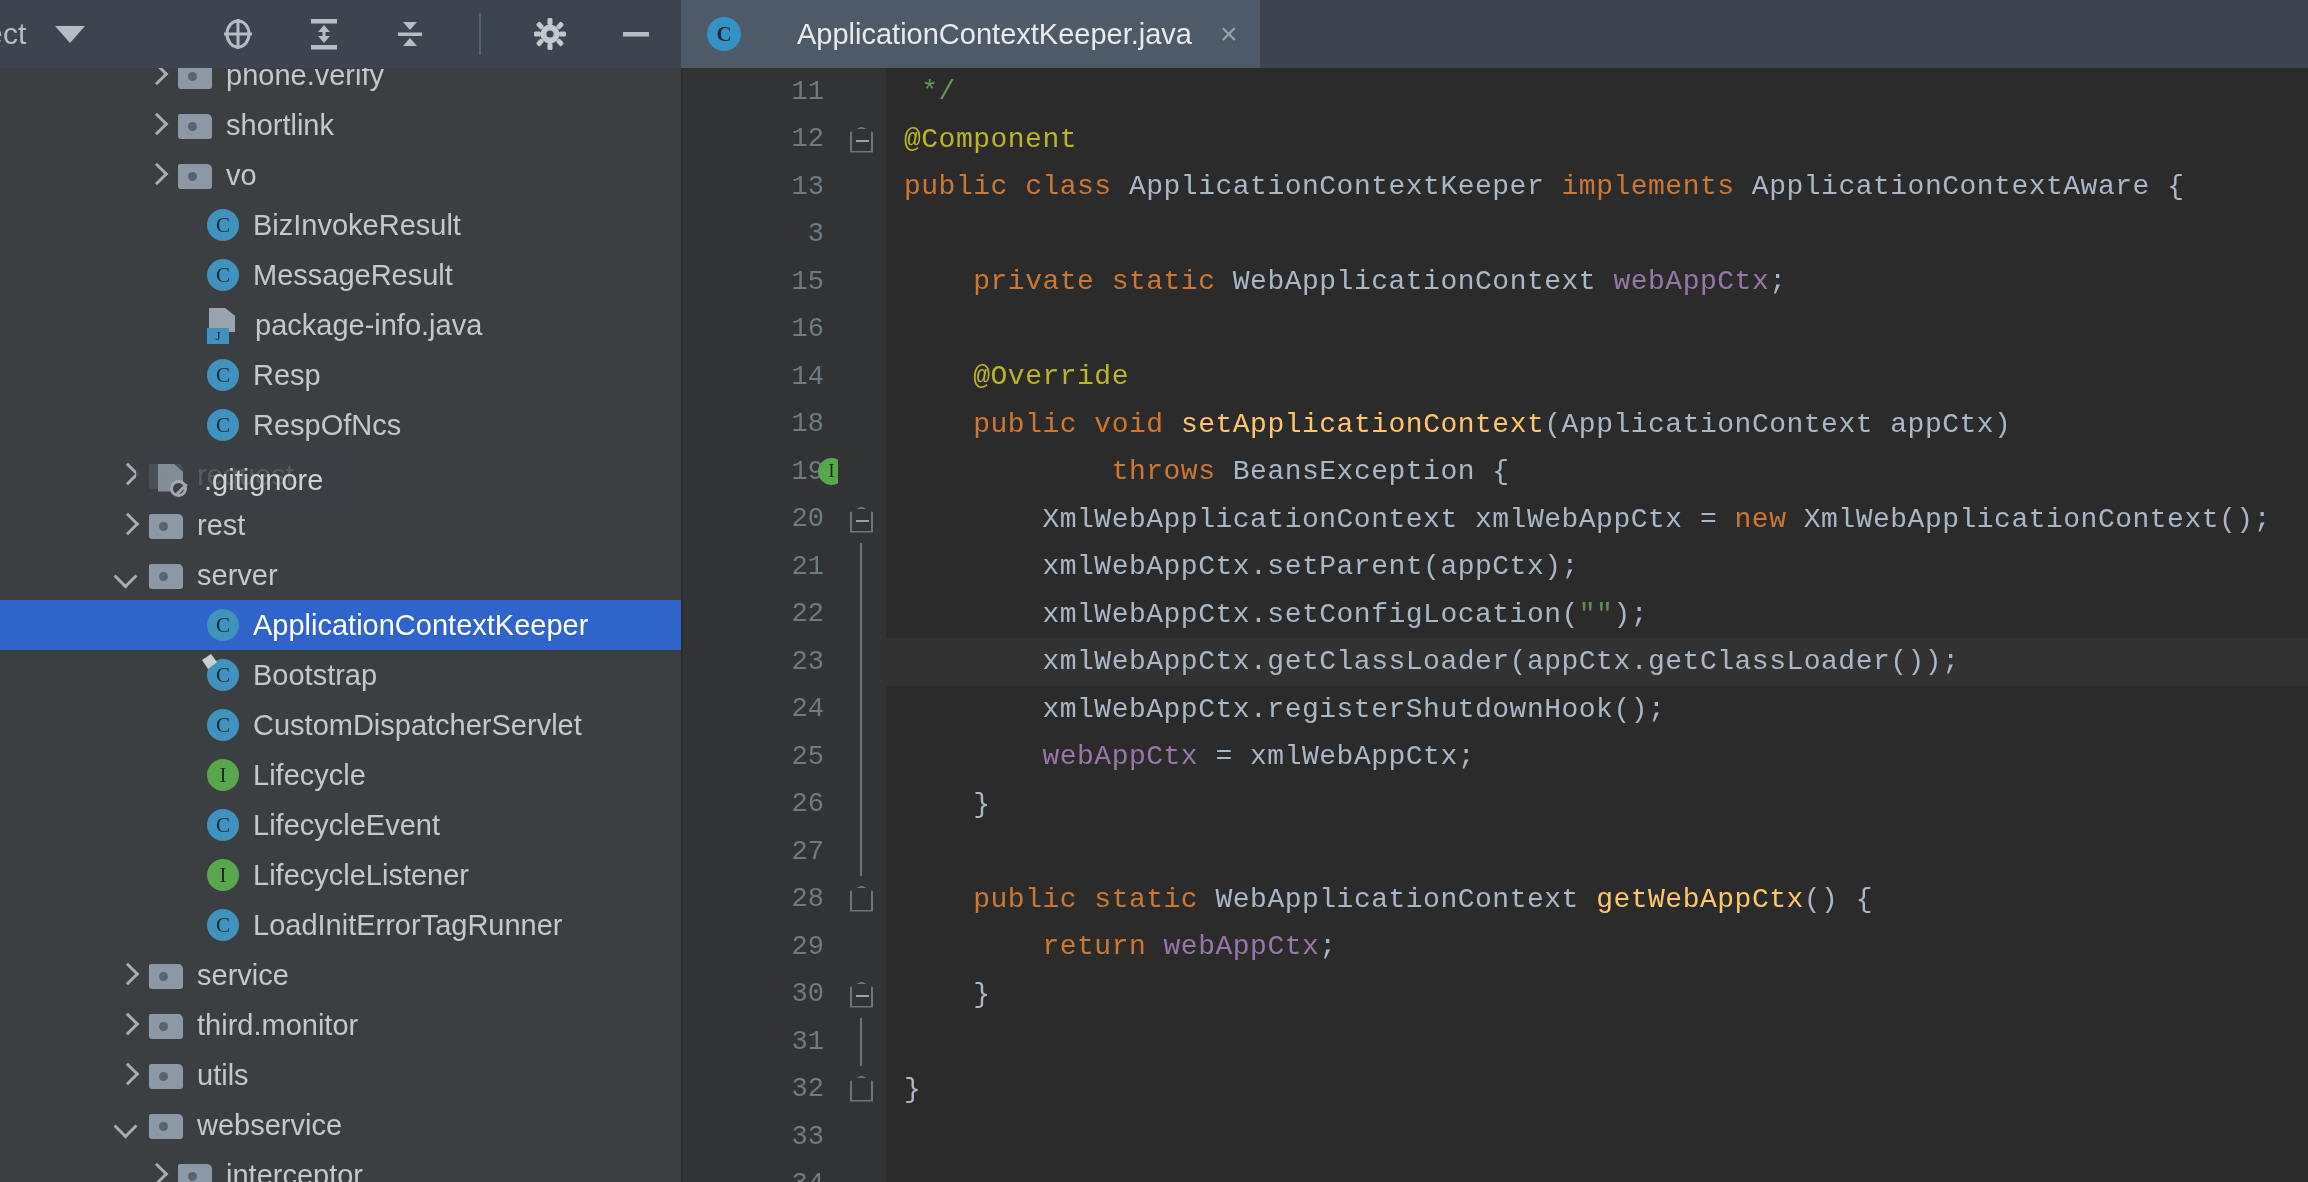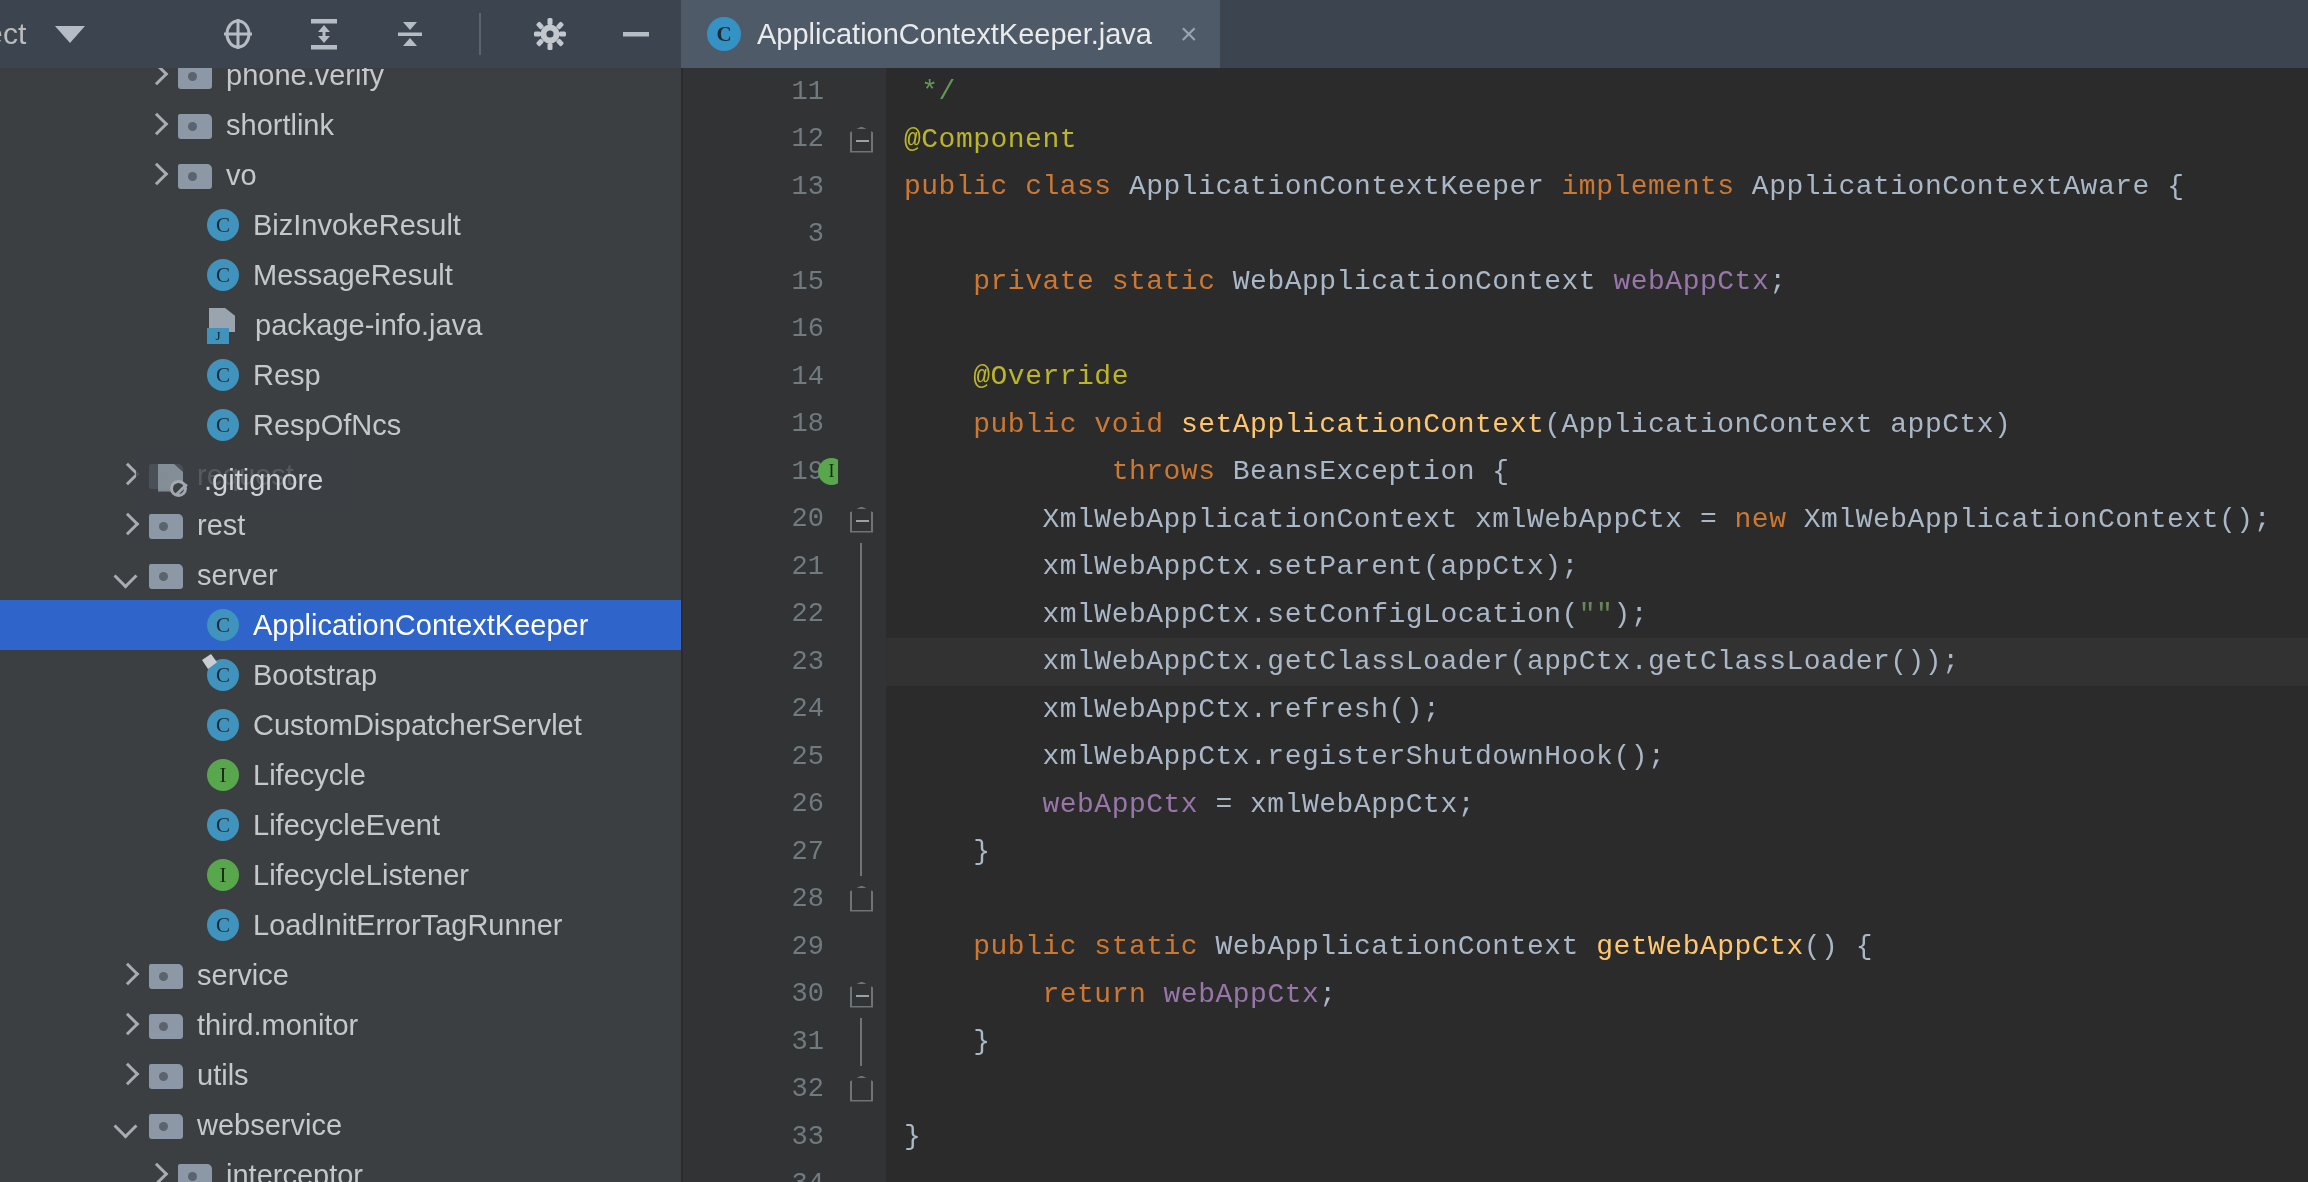--- a/index.html
+++ b/index.html
@@ -34,21 +34,21 @@
   }
   .editor-tab {
     height: 68px; display: flex; align-items: center; gap: 16px;
     background: #4e5a68; padding: 0 22px 0 26px; position: relative;
   }
   .tab-cicon {
     width: 34px; height: 34px; border-radius: 50%; background: #3592c4;
     color: #1c2b36; font-size: 21px; font-weight: bold; display: flex;
     align-items: center; justify-content: center; font-family: "Liberation Serif", serif;
   }
-  .tab-name { color: #e8eaec; font-size: 29px; white-space: nowrap; }
+  .tab-name { color: #e8eaec; font-size: 29px; white-space: nowrap; margin-left: 40px; }
   .tab-close { color: #9aa3ad; font-size: 30px; margin-left: 12px; line-height: 1; }
 
   
   .body { flex: 1; display: flex; min-height: 0; position: relative; }
 
   
   .tree {
     width: 681px; background: #3c3f41; position: relative; overflow: hidden;
     flex: 0 0 681px; padding-top: 0;
   }
@@ -514,21 +514,20 @@
           <div class="cline">&nbsp;</div>
           <div class="cline"><span class="pln">    </span><span class="kw">private</span><span class="pln"> </span><span class="kw">static</span><span class="typ"> WebApplicationContext </span><span class="fld">webAppCtx</span><span class="typ">;</span></div>
           <div class="cline">&nbsp;</div>
           <div class="cline"><span class="pln">    </span><span class="ann">@Override</span></div>
           <div class="cline"><span class="pln">    </span><span class="kw">public</span><span class="pln"> </span><span class="kw">void</span><span class="pln"> </span><span class="mth">setApplicationContext</span><span class="typ">(ApplicationContext appCtx)</span></div>
           <div class="cline"><span class="pln">            </span><span class="kw">throws</span><span class="typ"> BeansException {</span></div>
           <div class="cline"><span class="typ">        XmlWebApplicationContext xmlWebAppCtx = </span><span class="kw">new</span><span class="typ"> XmlWebApplicationContext();</span></div>
           <div class="cline"><span class="typ">        xmlWebAppCtx.setParent(appCtx);</span></div>
           <div class="cline"><span class="typ">        xmlWebAppCtx.setConfigLocation(</span><span class="str">""</span><span class="typ">);</span></div>
           <div class="cline hl"><span class="typ">        xmlWebAppCtx.getClassLoader(appCtx.getClassLoader());</span></div>
-          <div class="cline"><span class="typ">        xmlWebAppCtx.refresh();</span></div>
           <div class="cline"><span class="typ">        xmlWebAppCtx.registerShutdownHook();</span></div>
           <div class="cline"><span class="pln">        </span><span class="fld">webAppCtx</span><span class="typ"> = xmlWebAppCtx;</span></div>
           <div class="cline"><span class="typ">    }</span></div>
           <div class="cline">&nbsp;</div>
           <div class="cline"><span class="pln">    </span><span class="kw">public</span><span class="pln"> </span><span class="kw">static</span><span class="typ"> WebApplicationContext </span><span class="mth">getWebAppCtx</span><span class="typ">() {</span></div>
           <div class="cline"><span class="pln">        </span><span class="kw">return</span><span class="pln"> </span><span class="fld">webAppCtx</span><span class="typ">;</span></div>
           <div class="cline"><span class="typ">    }</span></div>
           <div class="cline">&nbsp;</div>
           <div class="cline"><span class="typ">}</span></div>
         </div>

